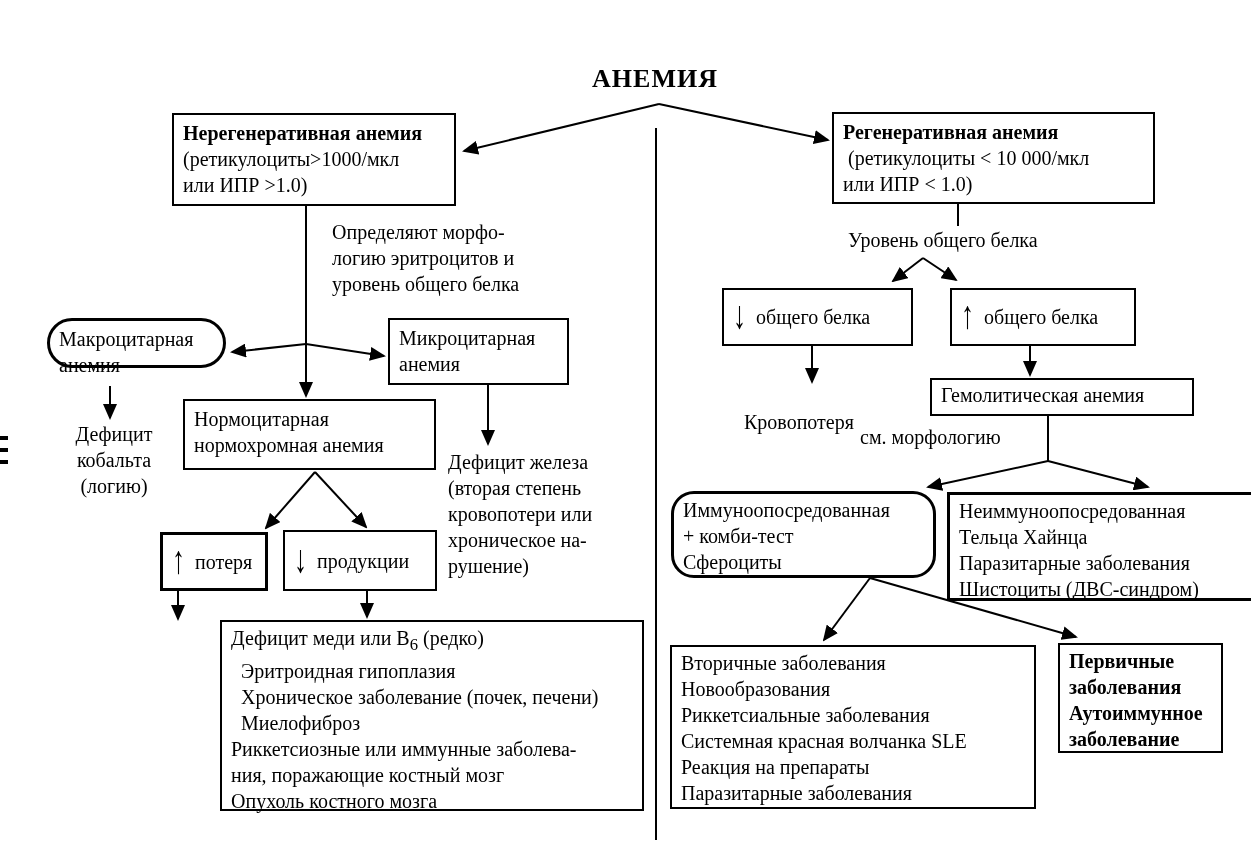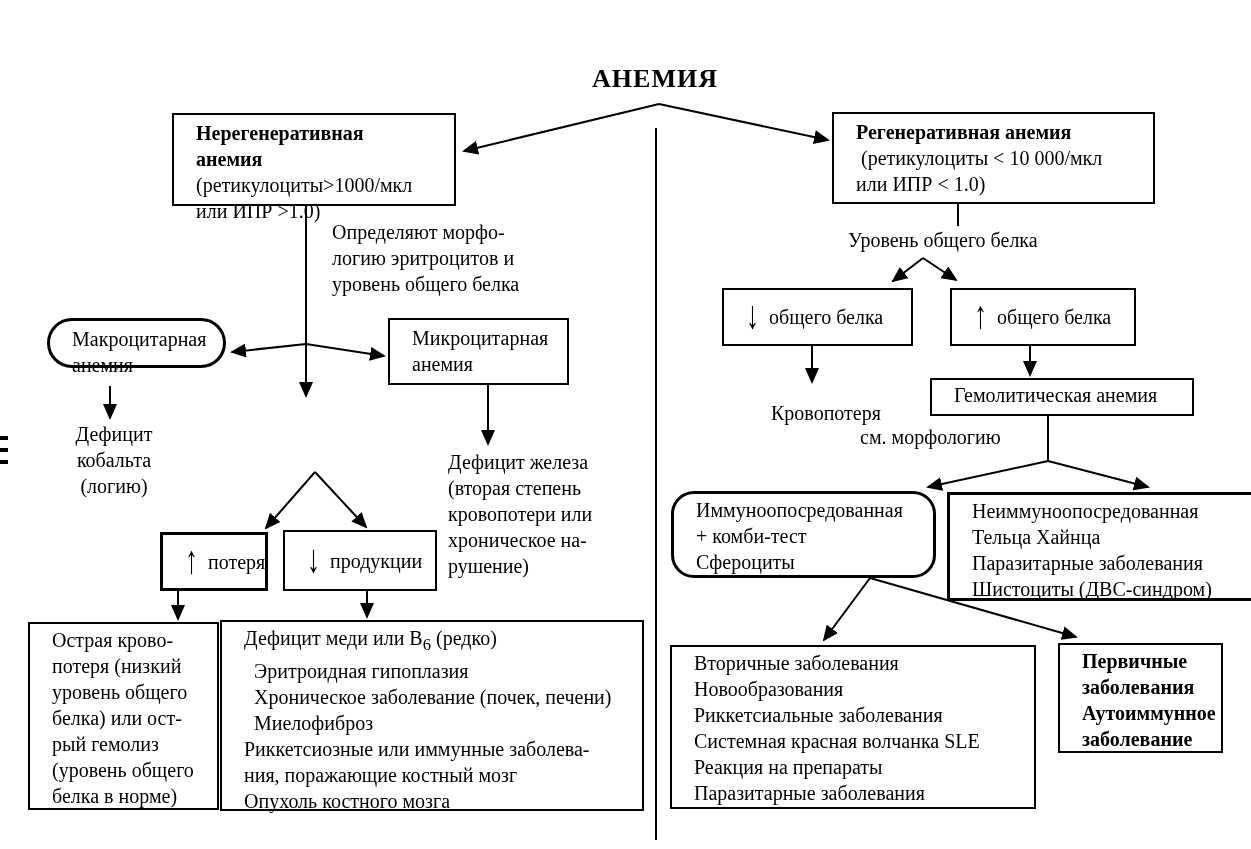--- a/index.html
+++ b/index.html
@@ -3,21 +3,21 @@
 <meta charset="utf-8">
 <style>
   html,body { margin:0; padding:0; background:#fff; }
   .stage {
     position:relative; width:1251px; height:849px; background:#fff;
     font-family:"Liberation Serif","DejaVu Serif",serif;
     color:#000; font-size:20px; line-height:26px; overflow:hidden;
   }
   .box {
     position:absolute; border:2px solid #000; background:#fff;
-    padding:5px 22px; box-sizing:border-box;
+    padding:5px 9px; box-sizing:border-box;
   }
   .b3 { border-width:3px; }
   .bold { font-weight:bold; }
   .pre { white-space:pre-wrap; }
   .label { position:absolute; }
   .center { text-align:center; }
   .arrowbox { display:flex; align-items:center; gap:10px; }
   .varrow {
     display:inline-block; font-size:26px; line-height:1;
     transform:scaleY(1.5); transform-origin:50% 55%;
@@ -86,20 +86,22 @@
   <div class="label pre" style="left:332px; top:219px; width:250px;">Определяют морфо-
 логию эритроцитов и
 уровень общего белка</div>
 
   <div class="box b3 pre" style="left:47px; top:318px; width:179px; height:50px;border-radius:29px;">Макроцитарная
 анемия</div>
 
   <div class="box pre" style="left:388px; top:318px; width:181px; height:67px;">Микроцитарная
 анемия</div>
 
+  <div class="box pre" style="left:183px; top:399px; width:253px; height:71px;">Нормоцитарная
+нормохромная анемия</div>
 
   <div class="label pre center" style="left:38px; top:421px; width:152px;">Дефицит
 кобальта
 (логию)</div>
 
   <div class="label pre" style="left:448px; top:449px; width:190px;">Дефицит железа
 (вторая степень
 кровопотери или
 хроническое на-
 рушение)</div>
@@ -107,27 +109,20 @@
   <div class="box b3 arrowbox" style="left:160px; top:532px; width:108px; height:59px;">
     <span class="varrow">↑</span>
     <span>потеря</span>
   </div>
 
   <div class="box arrowbox" style="left:283px; top:530px; width:154px; height:61px;">
     <span class="varrow">↓</span>
     <span>продукции</span>
   </div>
 
-  <div class="box pre" style="left:28px; top:622px; width:191px; height:188px; padding-top:3px;">Острая крово-
-потеря (низкий
-уровень общего
-белка) или ост-
-рый гемолиз
-(уровень общего
-белка в норме)</div>
 
   <div class="box" style="left:220px; top:620px; width:424px; height:191px; padding-top:3px;">
     <div>
       <span>Дефицит меди или В</span><sub>6</sub><span> (редко)</span>
     </div>
     <div class="pre">  Эритроидная гипоплазия
   Хроническое заболевание (почек, печени)
   Миелофиброз
 Риккетсиозные или иммунные заболева-
 ния, поражающие костный мозг
@@ -145,21 +140,21 @@
   <div class="box arrowbox" style="left:722px; top:288px; width:191px; height:58px;">
     <span class="varrow">↓</span>
     <span>общего белка</span>
   </div>
 
   <div class="box arrowbox" style="left:950px; top:288px; width:186px; height:58px;">
     <span class="varrow">↑</span>
     <span>общего белка</span>
   </div>
 
-  <div class="label" style="left:744px; top:400px; width:180px;margin-left:27px;">Кровопотеря</div>
+  <div class="label" style="left:744px; top:409px; width:180px;">Кровопотеря</div>
 
   <div class="box" style="left:930px; top:378px; width:264px; height:38px; padding-top:2px; padding-bottom:2px;">Гемолитическая анемия</div>
 
   <div class="label" style="left:860px; top:424px; width:180px;">см. морфологию</div>
 
   <div class="box b3 pre" style="left:671px; top:491px; width:265px; height:87px; padding-top:3px;border-radius:23px;">Иммуноопосредованная
 + комби-тест
 Сфероциты</div>
 
   <div class="box b3 pre" style="left:947px; top:492px; width:336px; height:109px; padding-top:3px;">Неиммуноопосредованная

